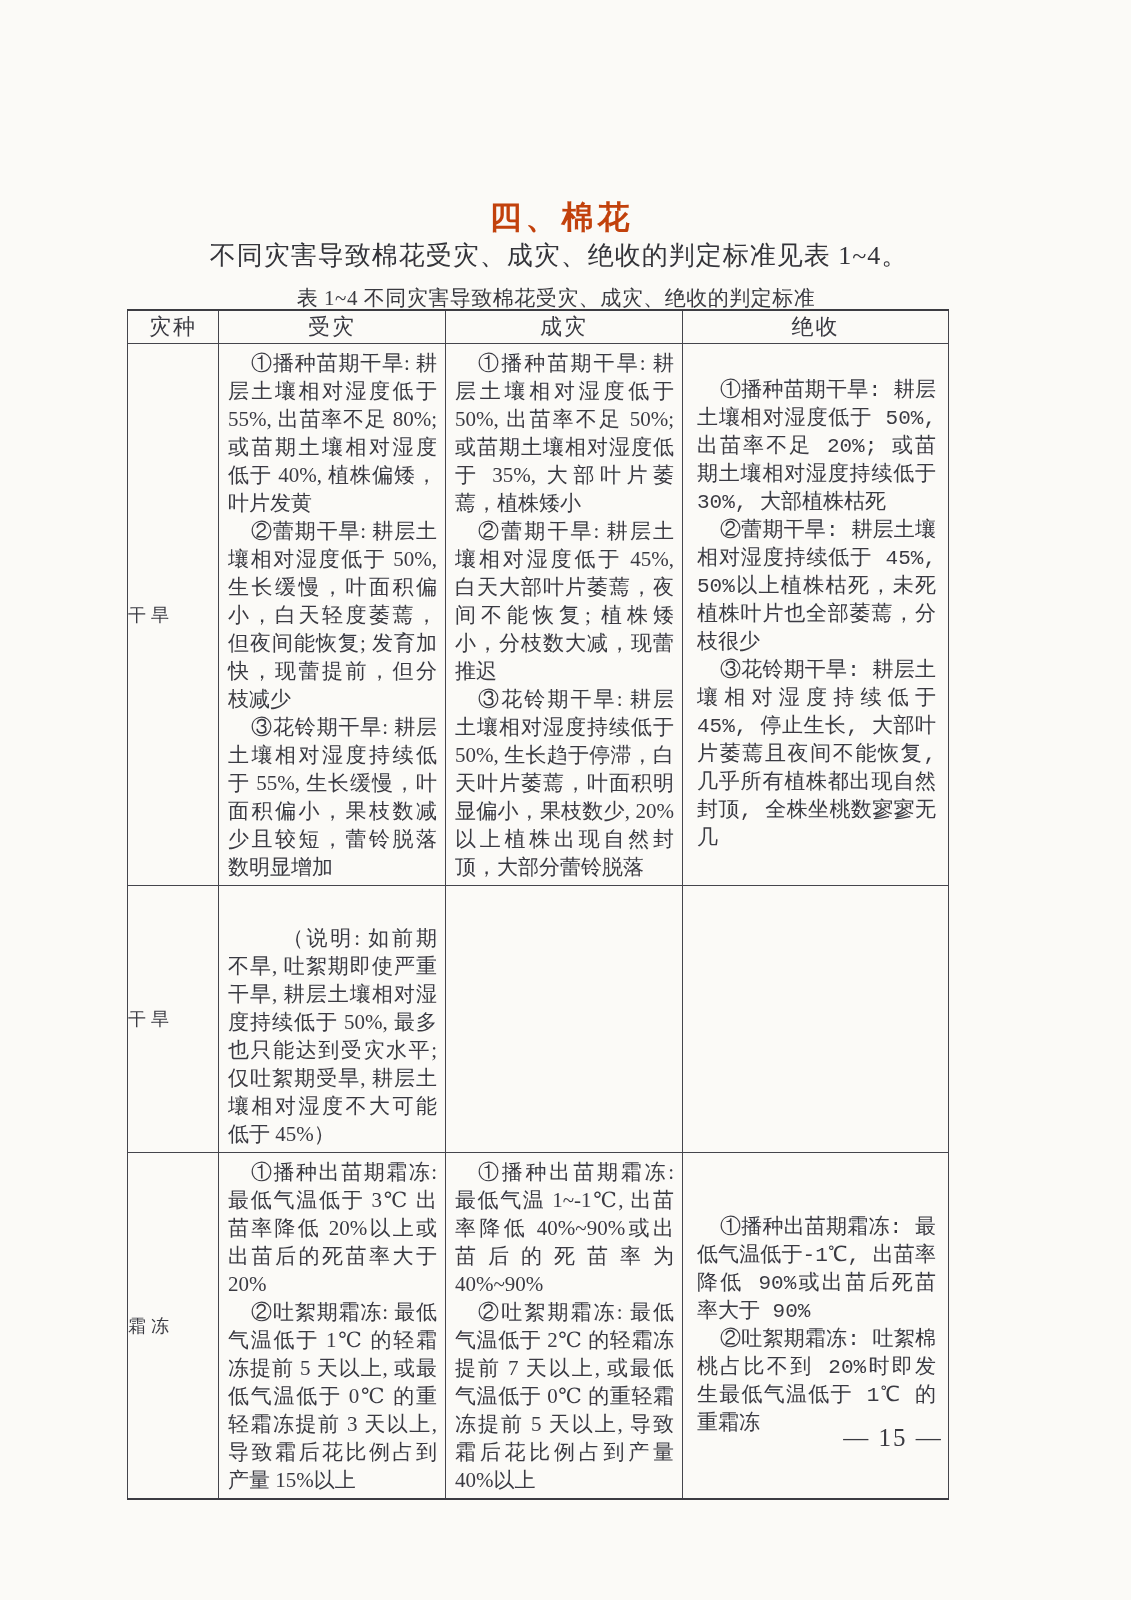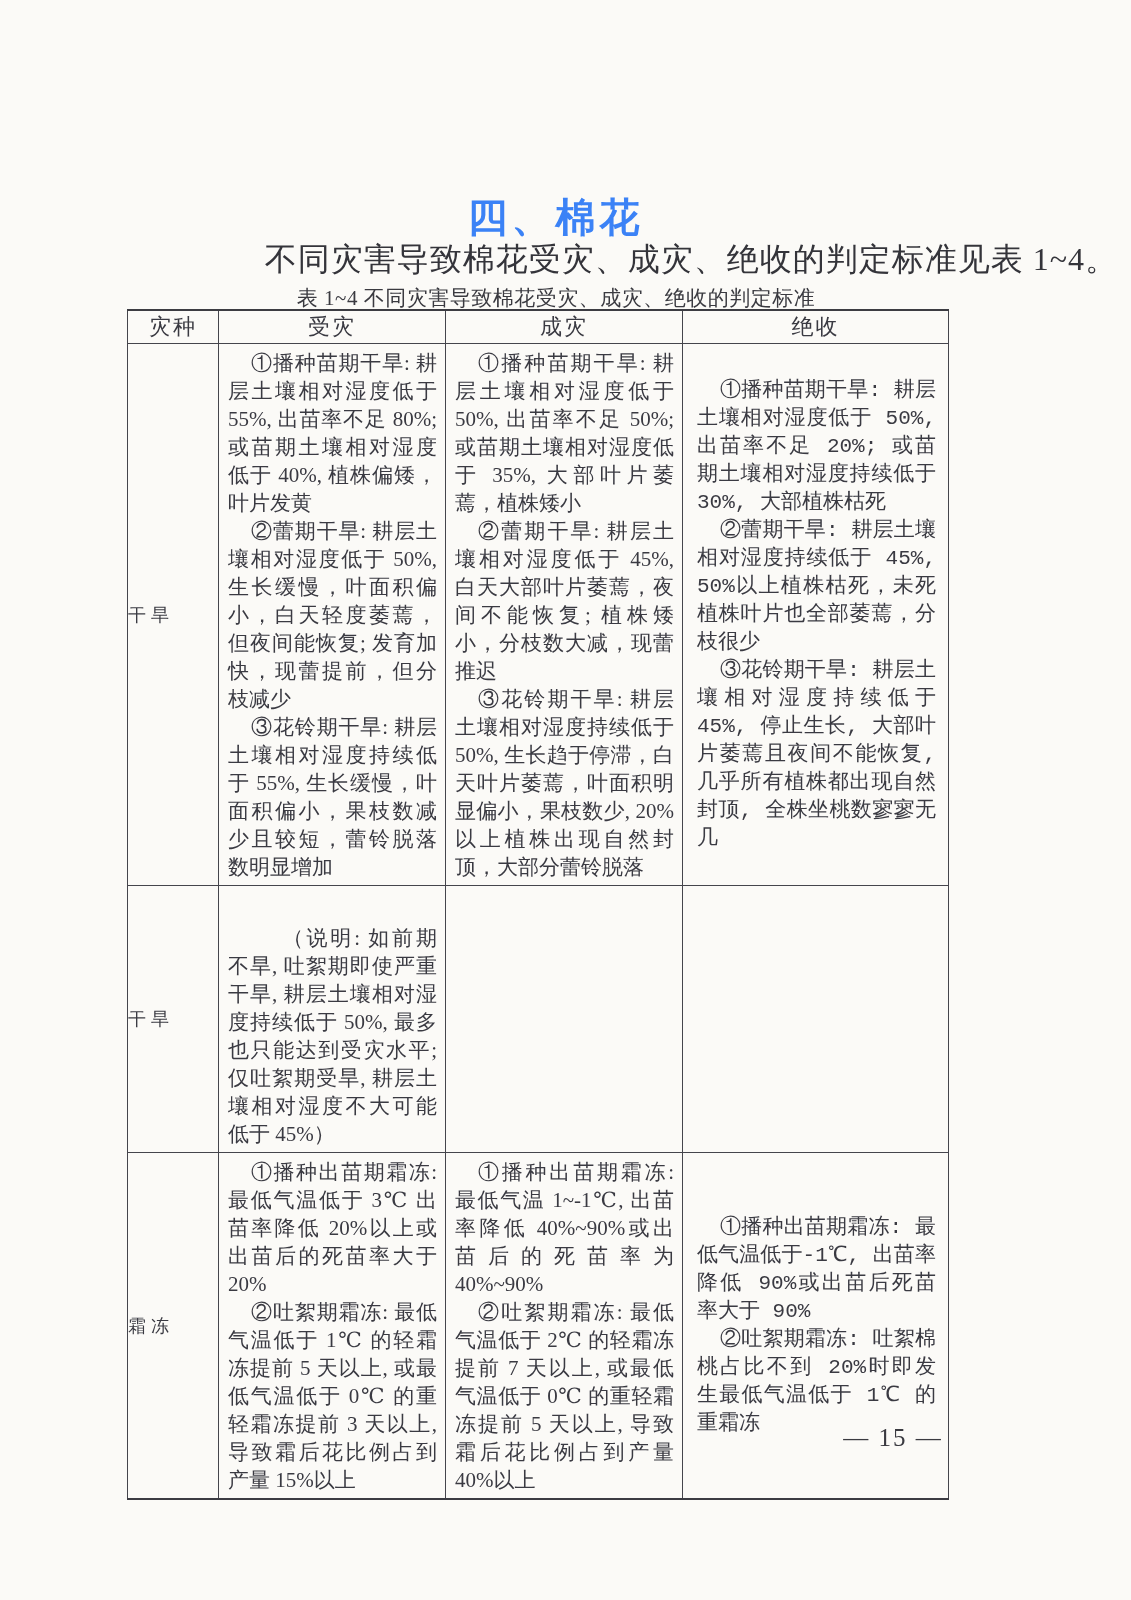--- a/index.html
+++ b/index.html
@@ -14,33 +14,33 @@
     color: #34343a;
     font-family: "Liberation Serif", "DejaVu Serif", serif;
     overflow: hidden;
   }
   .page-title {
     position: absolute;
     top: 182px;
     left: 0;
     width: 1095px;
     text-align: center;
-    font-size: 40px;
+    font-size: 32px;
     font-weight: bold;
     letter-spacing: 4px;
-    margin: 8px;
-    color: #3b82f6;
+    margin: 14px;
+    color: #c2410c;
   }
   .subtitle {
     position: absolute;
     top: 238px;
     left: 0;
     width: 1118px;
-    text-align: right;
-    font-size: 32px;
+    text-align: center;
+    font-size: 26px;
     letter-spacing: 1px;
     margin: 0;
     color: #34343a;
   }
   .table-caption {
     position: absolute;
     top: 284px;
     left: 16px;
     width: 1080px;
     text-align: center;

